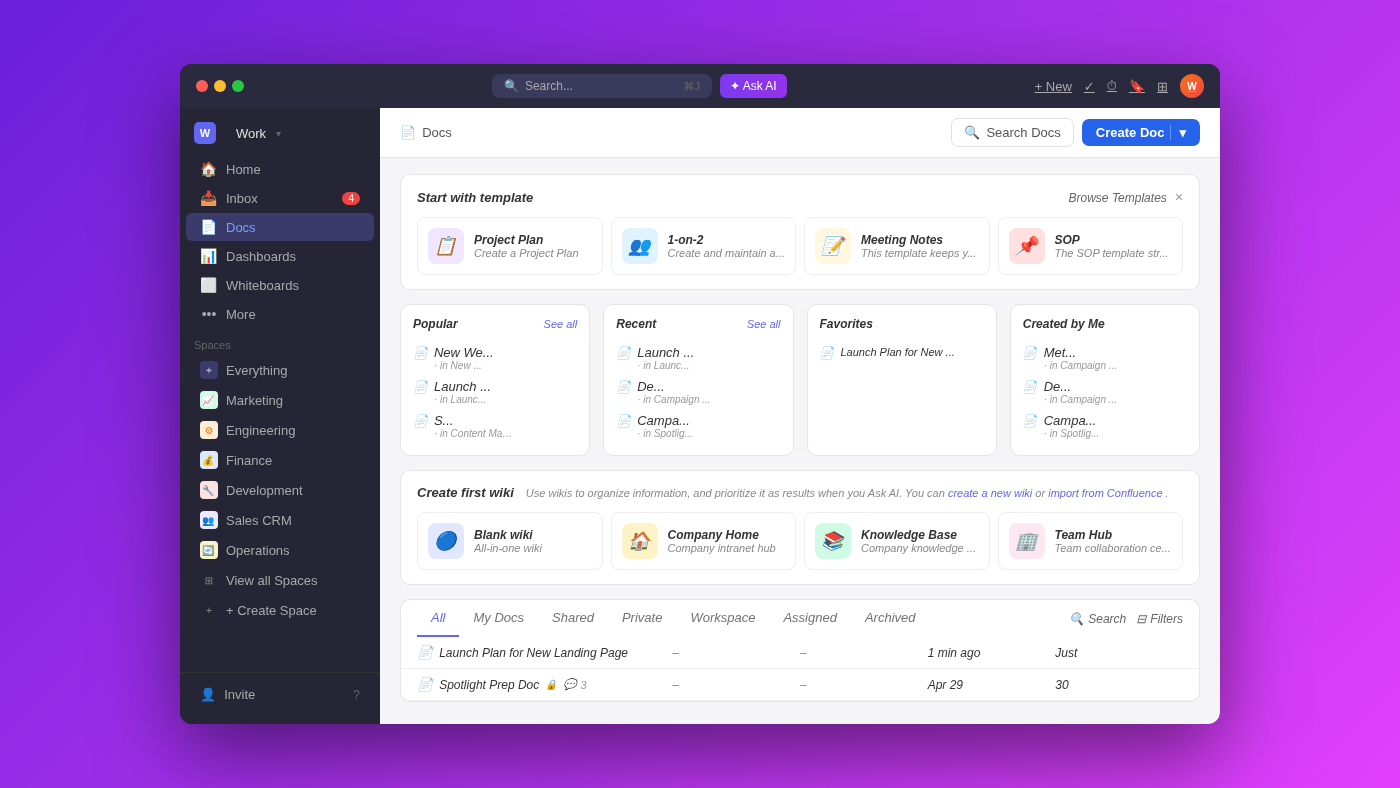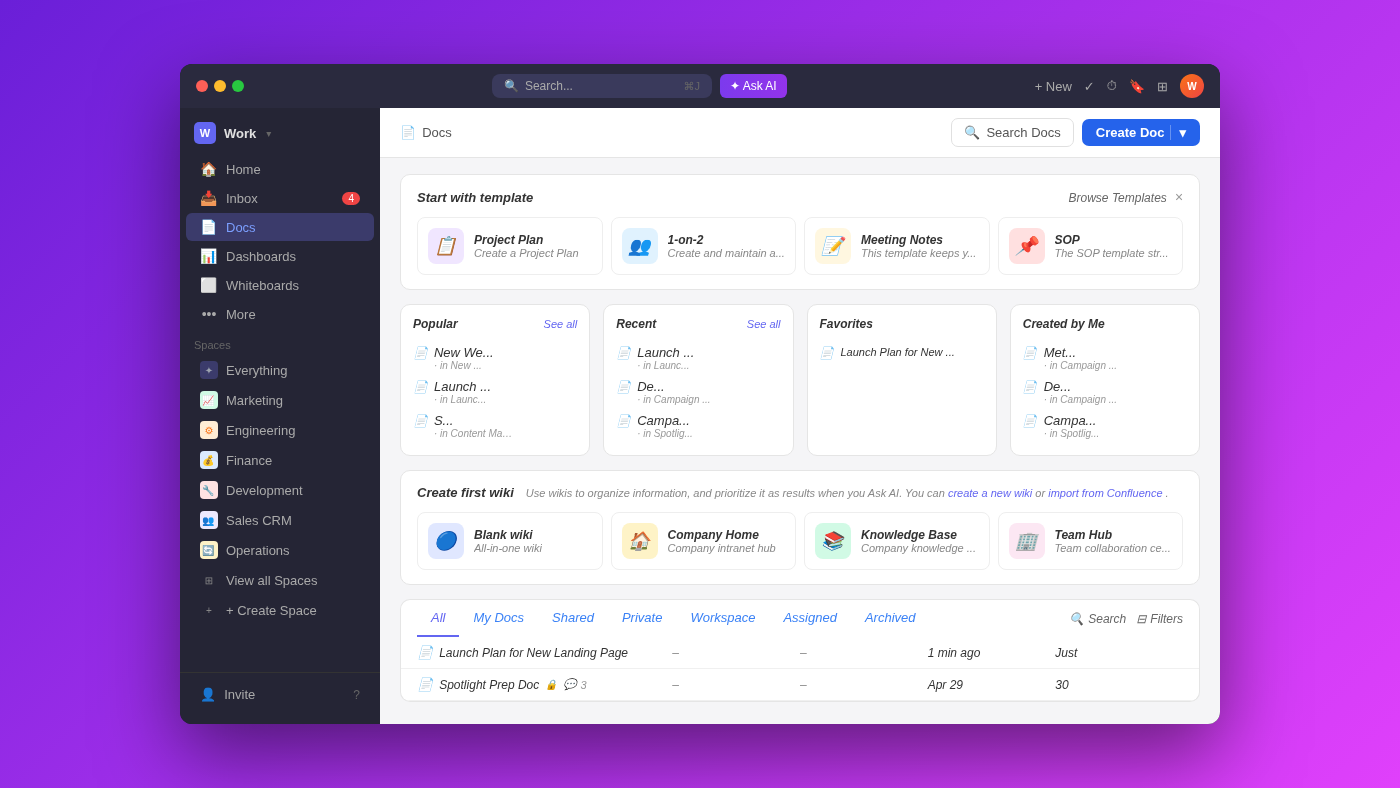--- a/index.html
+++ b/index.html
@@ -64,20 +64,21 @@
       display: flex;
       align-items: center;
       gap: 4px;
     }
     .titlebar-right {
       display: flex;
       align-items: center;
       gap: 12px;
       color: #aaa;
       font-size: 13px;
+      text-decoration: underline;
     }
     .titlebar-right span { cursor: pointer; }
     .avatar-circle {
       width: 24px; height: 24px;
       border-radius: 50%;
       background: linear-gradient(135deg, #f97316, #ef4444);
       display: flex; align-items: center; justify-content: center;
       color: #fff; font-size: 10px; font-weight: bold;
     }
     
@@ -103,21 +104,21 @@
       padding: 6px 14px 10px;
       cursor: pointer;
     }
     .workspace-icon {
       width: 22px; height: 22px;
       background: #6366f1;
       border-radius: 5px;
       display: flex; align-items: center; justify-content: center;
       color: #fff; font-size: 11px; font-weight: bold;
     }
-    .workspace-name { color: #e0e0e0; font-size: 13px; font-weight: 700; }
+    .workspace-name { color: #e0e0e0; font-size: 13px; font-weight: 400; margin-left: 12px; }
     .workspace-chevron { color: #666; font-size: 10px; margin-left: 2px; }
     .sidebar-nav { list-style: none; }
     .sidebar-item {
       display: flex;
       align-items: center;
       gap: 8px;
       padding: 6px 14px;
       color: #aaa;
       font-size: 13px;
       cursor: pointer;
@@ -311,21 +312,21 @@
       border-bottom: none;
       padding: 0 16px;
       display: flex;
       align-items: center;
       justify-content: space-between;
     }
     .tabs { display: flex; gap: 0; }
     .tab {
       padding: 10px 14px;
       font-size: 13px;
-      color: #3b82f6;
+      color: #737373;
       cursor: pointer;
       border-bottom: 2px solid transparent;
     }
     .tab.active { color: #6366f1; border-bottom: 2px solid #6366f1; }
     .tabs-actions { display: flex; align-items: center; gap: 10px; }
     .tab-search-btn, .tab-filter-btn {
       display: flex; align-items: center; gap: 4px;
       color: #666; font-size: 12px; cursor: pointer;
     }
     

